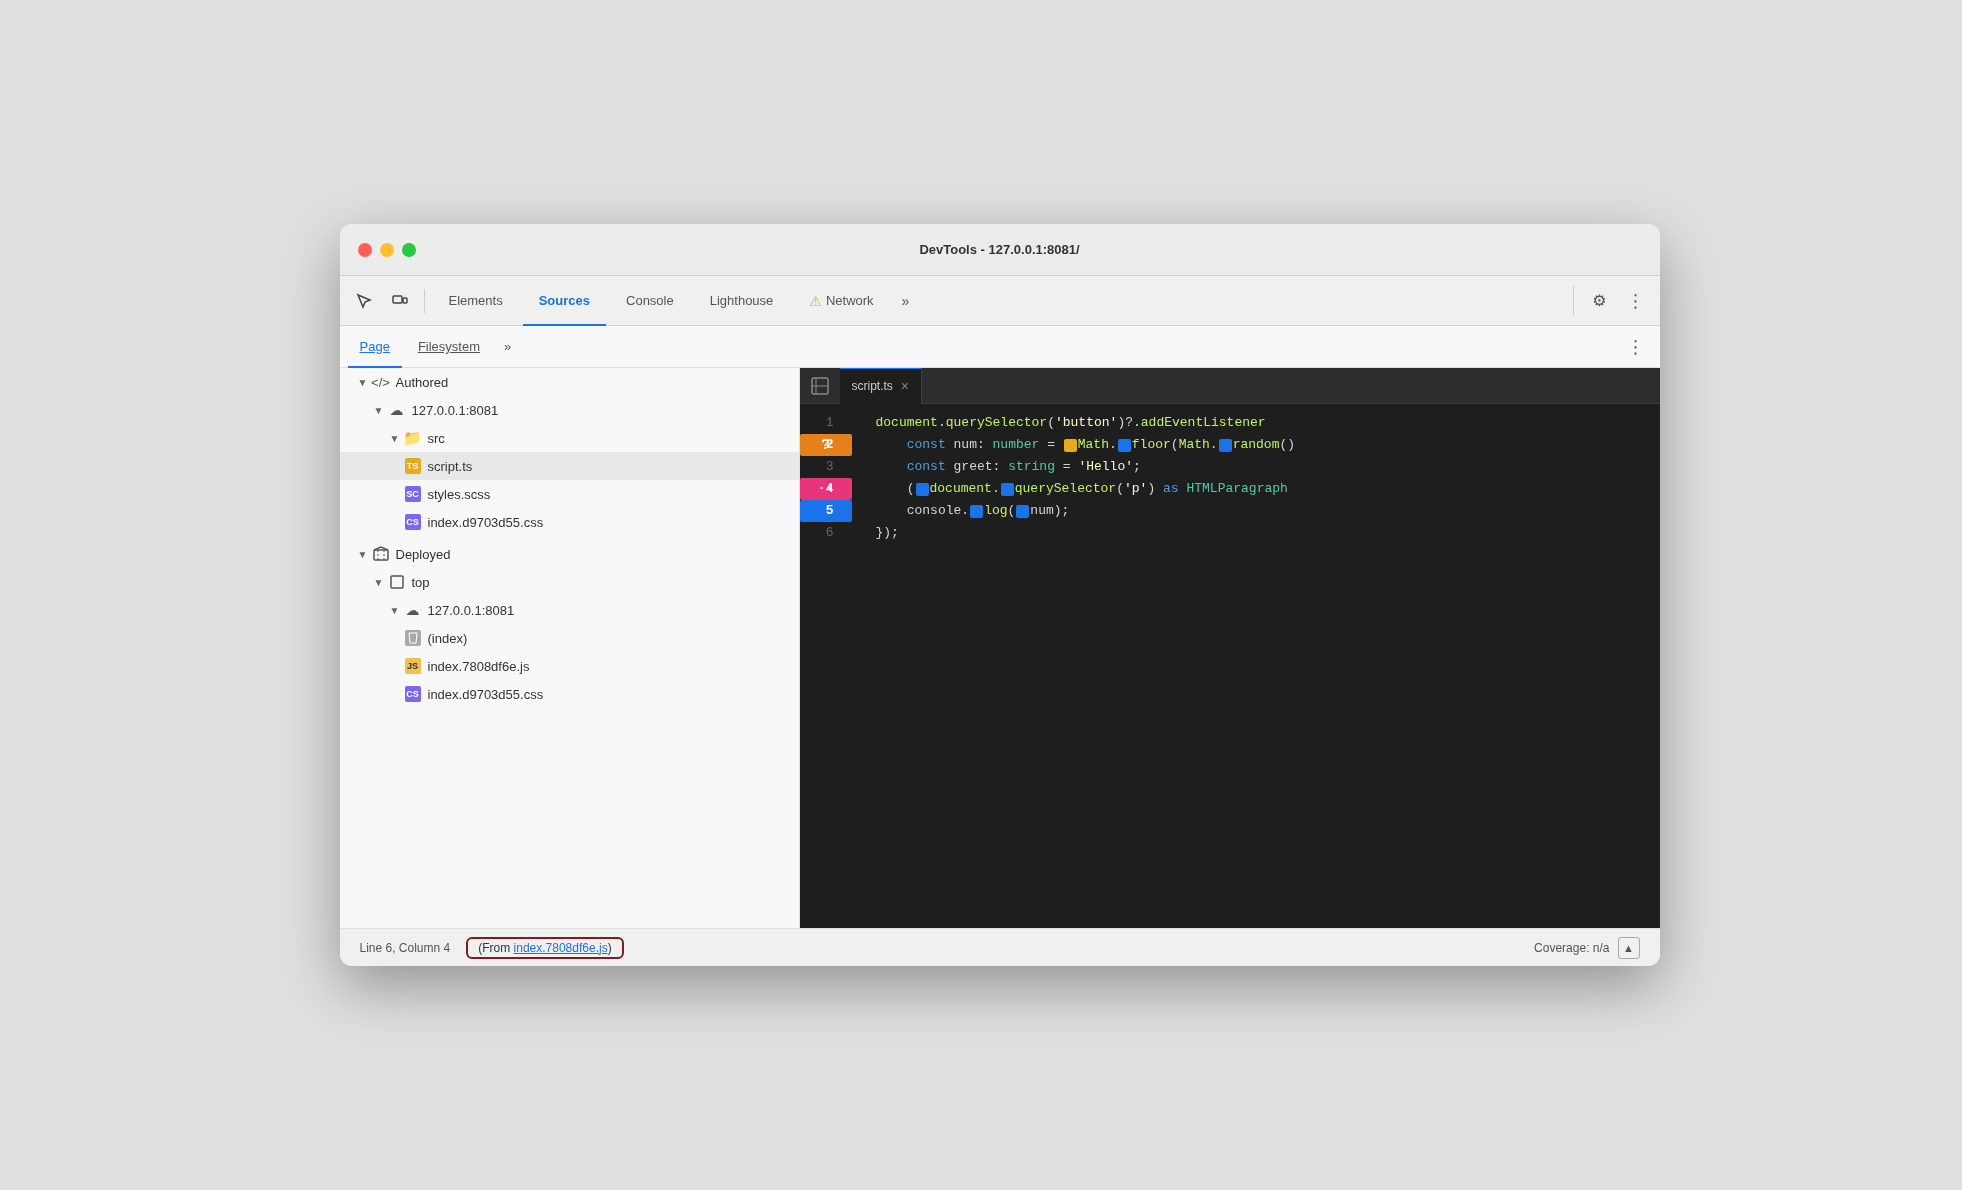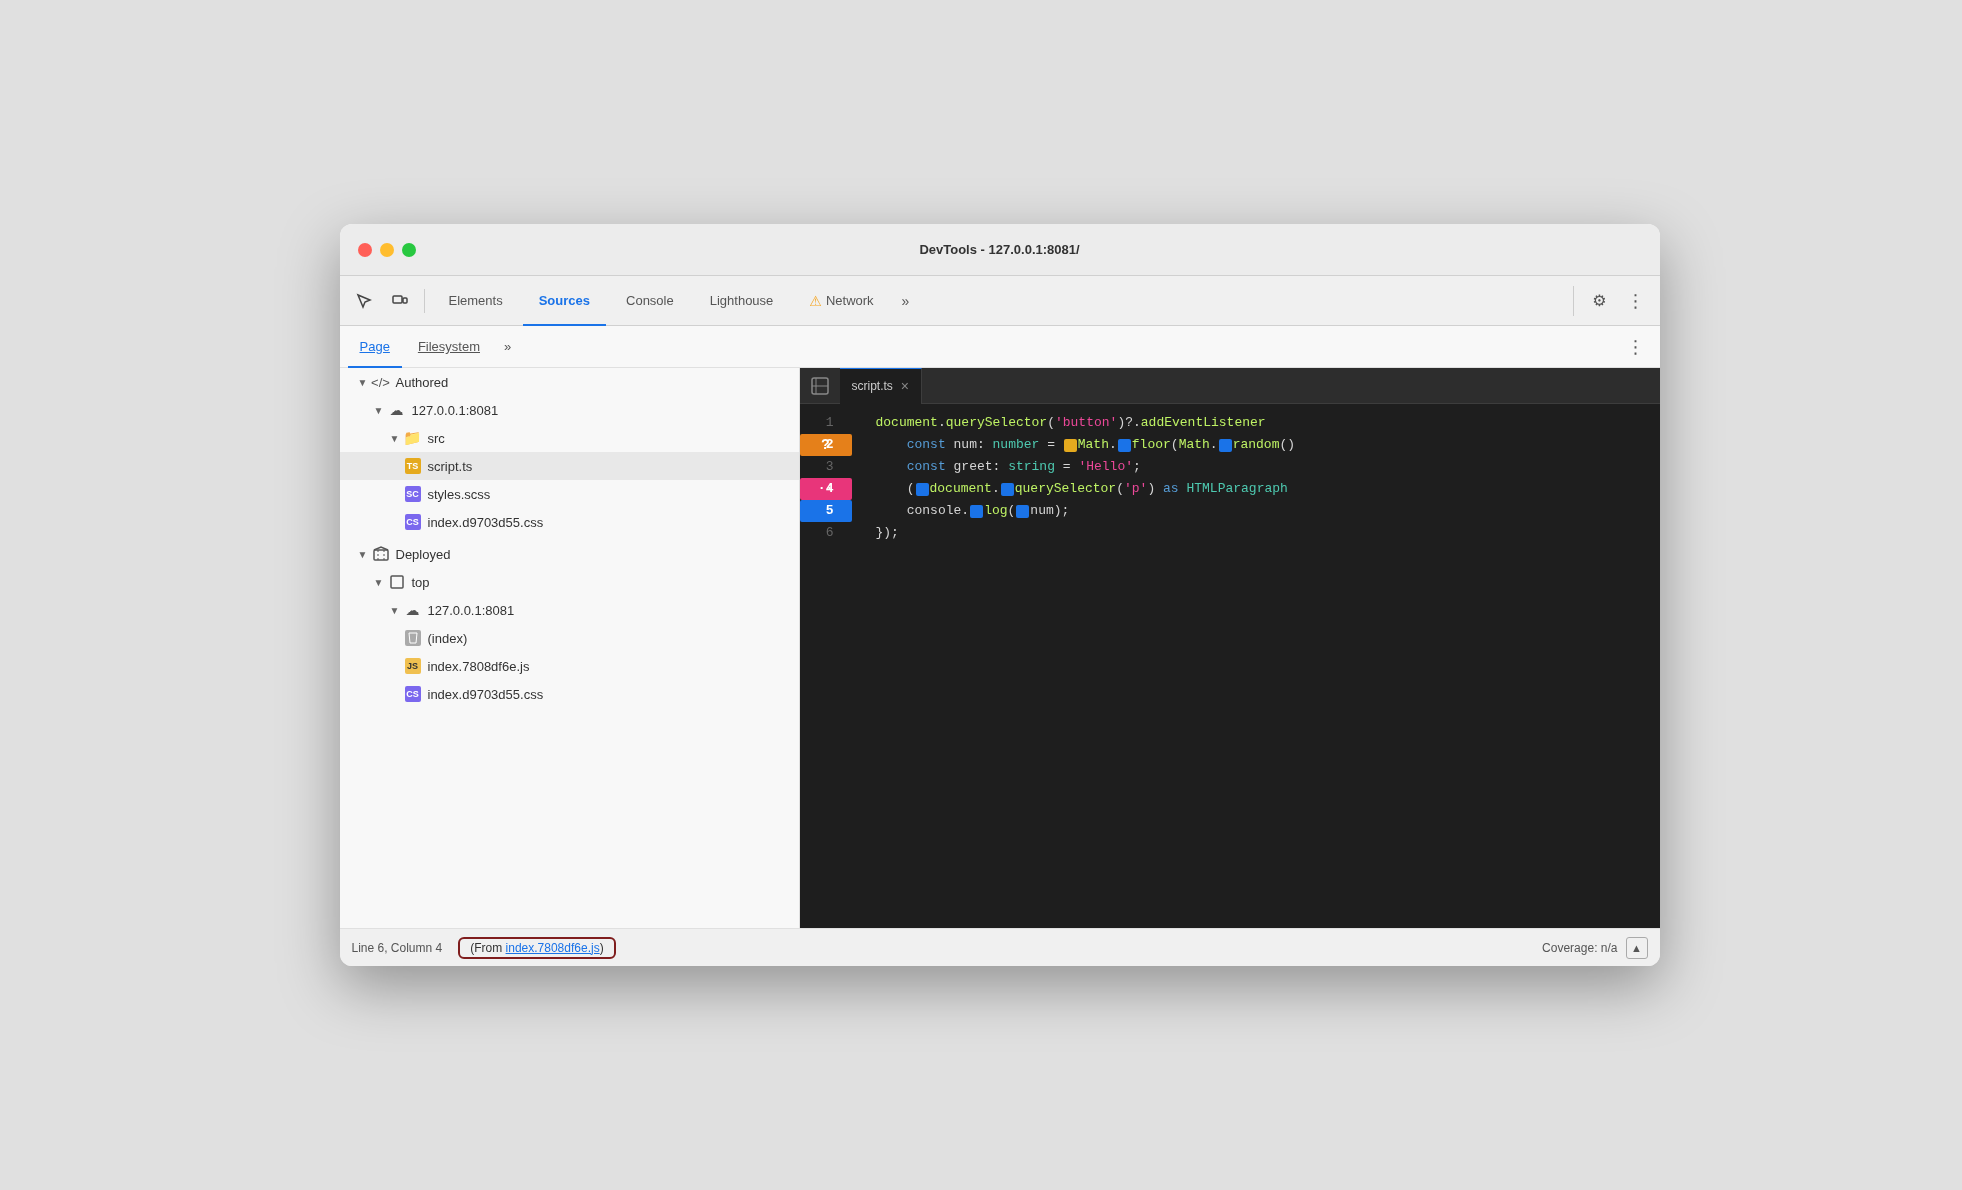--- a/index.html
+++ b/index.html
@@ -318,32 +318,32 @@
     .code-content {
       flex: 1;
       background: #1e1e1e;
       padding: 8px 16px;
       line-height: 22px;
       overflow-x: auto;
       color: #d4d4d4;
     }
     .code-line { height: 22px; white-space: pre; display: flex; align-items: center; }
     .c-white { color: #d4d4d4; }
-    .c-string { color: #ec4899; text-align: center; }
+    .c-string { color: #fef9c3; text-align: center; }
     .c-keyword { color: #569cd6; }
     .c-type { color: #4ec9b0; }
     .c-method { color: #bef264; }
     
     .status-bar {
       background: #f0f0f0;
       height: 38px;
       display: flex;
       align-items: center;
       border-top: 1px solid #e0e0e0;
-      padding: 0 12px;
+      padding: 0 20px;
       gap: 16px;
       font-size: 12px;
       color: #555;
     }
     .status-source-pill {
       border: 2px solid #7f1d1d;
       border-radius: 6px;
       padding: 2px 10px;
       color: #333;
       font-size: 12px;

